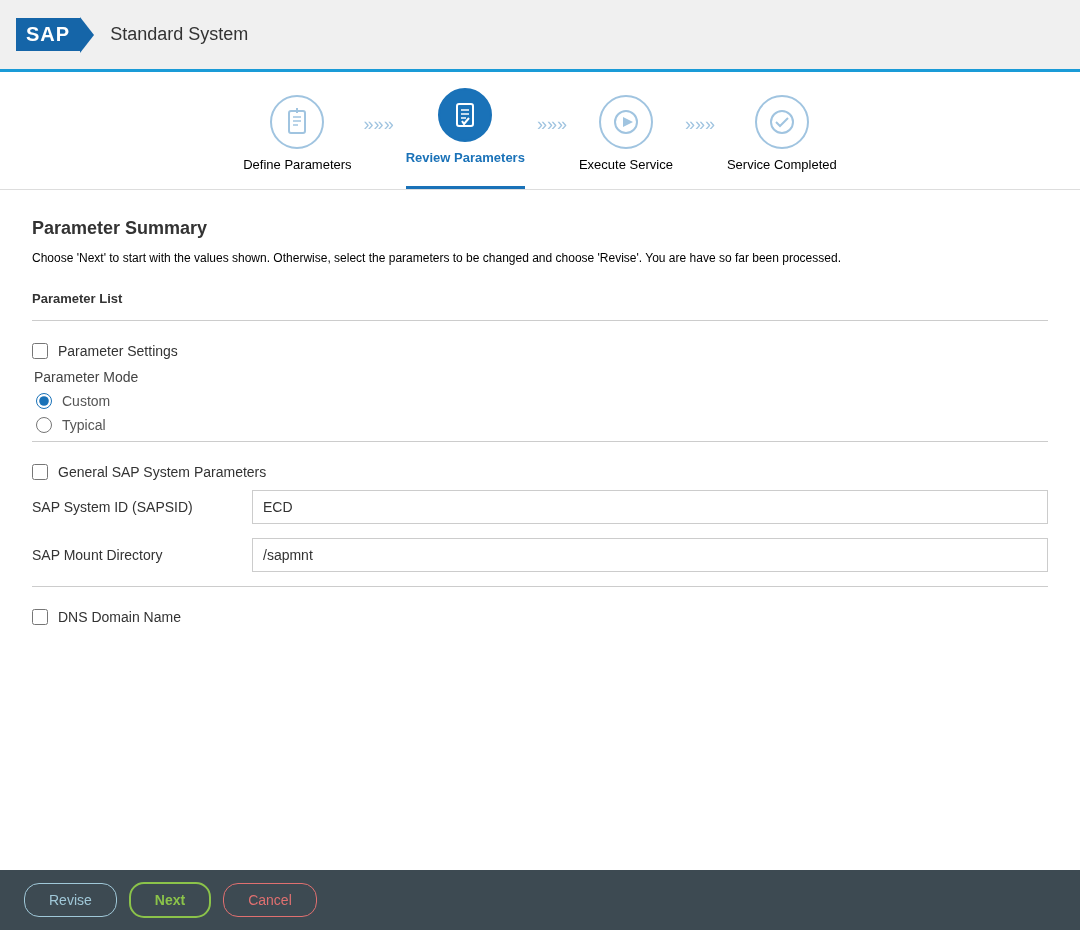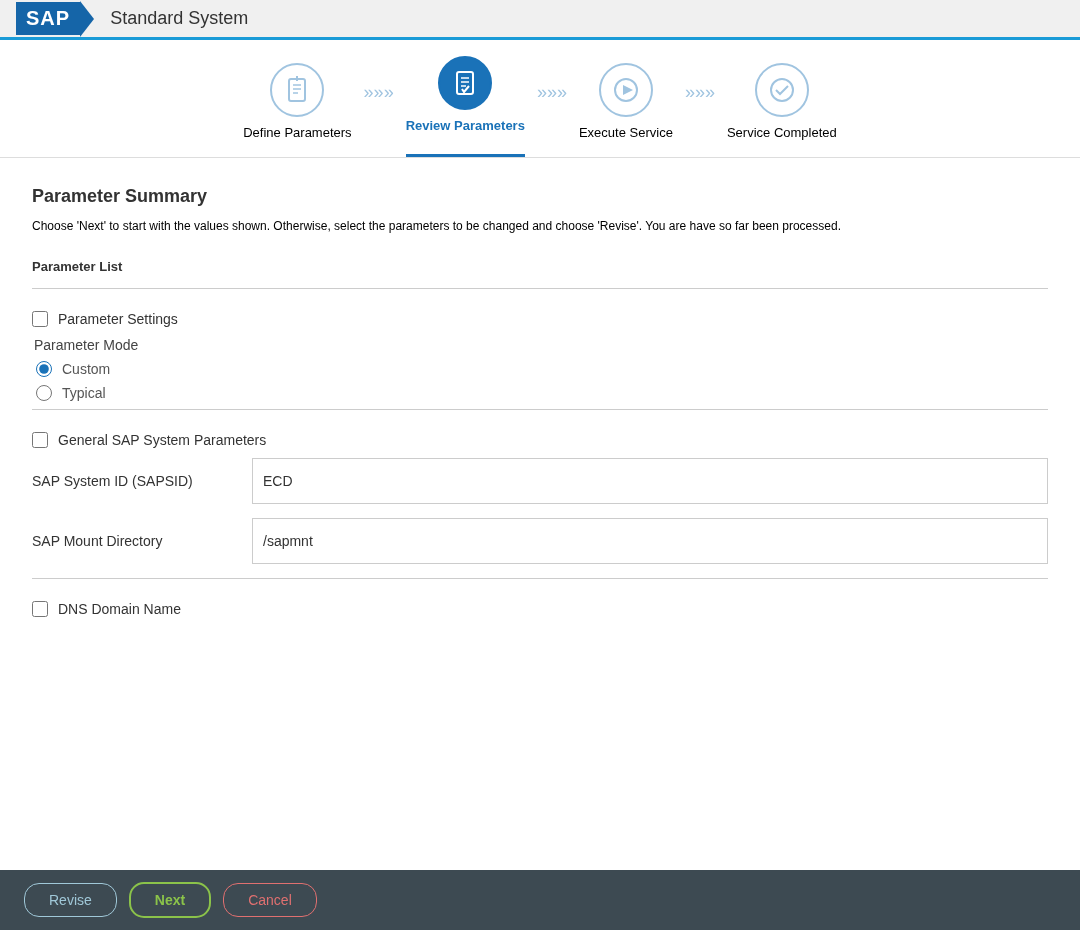--- a/index.html
+++ b/index.html
@@ -5,21 +5,21 @@
     * { box-sizing: border-box; margin: 0; padding: 0; }
     body { font-family: Arial, sans-serif; background: #f5f5f5; color: #333; font-size: 14px; height: 930px; overflow: hidden; display: flex; flex-direction: column; }
 
     
     .header {
       background: #f0f0f0;
       border-bottom: 3px solid #1a9bd7;
       display: flex;
       align-items: center;
       padding: 0 16px;
-      height: 40px;
+      height: 72px;
       flex-shrink: 0;
     }
     .header-title {
       font-size: 18px;
       color: #333;
       font-weight: normal;
     }
 
     
     .steps-bar {
@@ -154,21 +154,21 @@
     }
     .field-label {
       width: 220px;
       font-size: 14px;
       color: #333;
       flex-shrink: 0;
     }
     .field-input {
       flex: 1;
       border: 1px solid #ccc;
-      padding: 22px 10px;
+      padding: 16px 10px;
       font-size: 14px;
       color: #333;
       background: white;
       height: 32px;
     }
 
     
     .footer {
       background: #3d4a52;
       display: flex;

